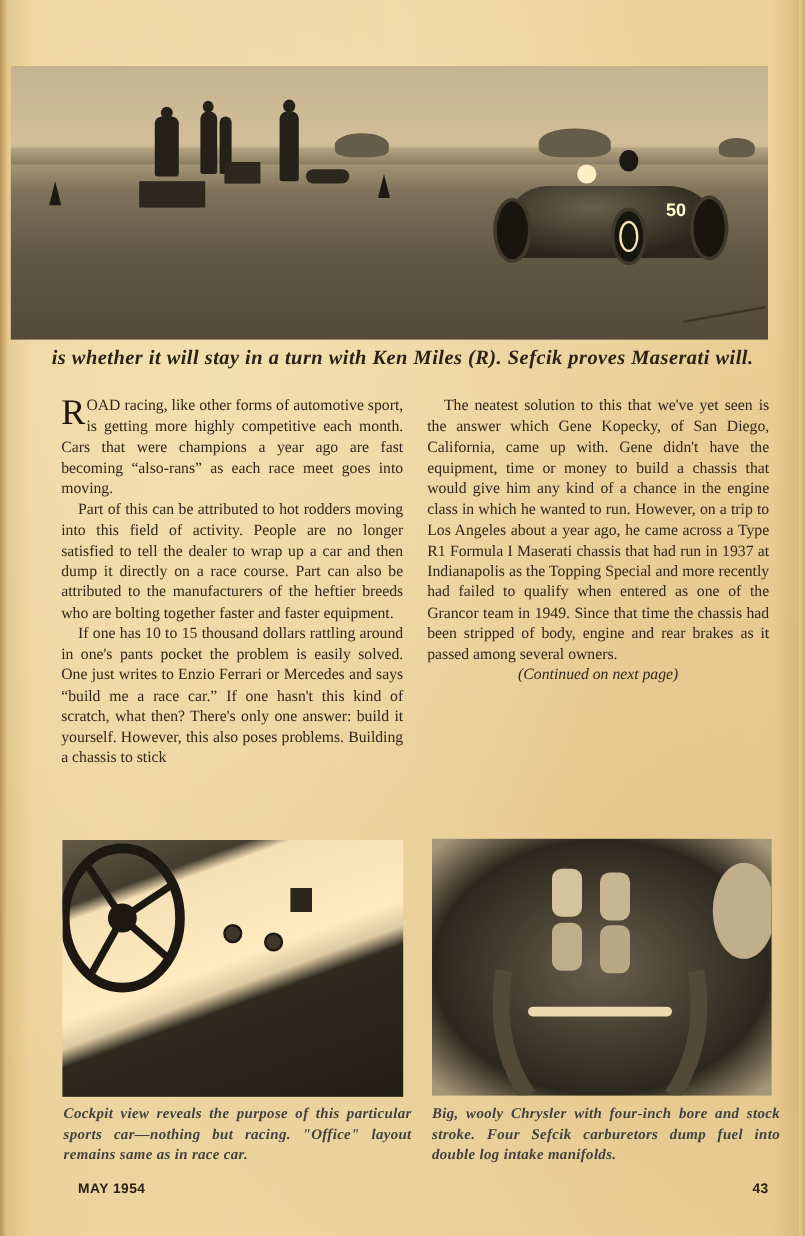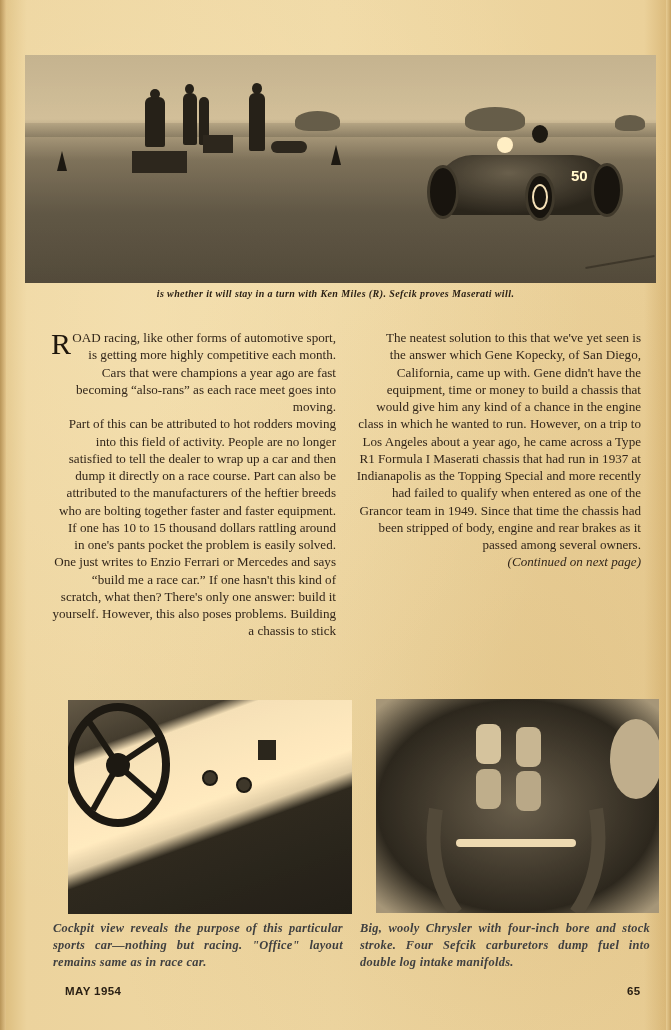--- a/index.html
+++ b/index.html
@@ -13,52 +13,51 @@
     position: relative;
     font-family: "Liberation Serif", "DejaVu Serif", serif;
     color: #2a1f14;
   }
   .page-edge-left { position:absolute; left:0; top:0; width:6px; height:1030px; background: linear-gradient(90deg,#b89558,#e2c48a); }
   .page-edge-right { position:absolute; right:0; top:0; width:5px; height:1030px; background: linear-gradient(90deg,#e7cc93,#c9a565); }
 
   .photo {
     position: absolute; overflow: hidden;
     filter: sepia(0.55) contrast(1.05);
-    margin-left: 16px;
   }
   
   #photo-top { left: 9px; top: 55px; width: 631px; height: 228px;
     background: linear-gradient(180deg, #a89f86 0%, #b3aa90 28%, #8e8570 36%, #6f6756 46%, #555044 70%, #4b4539 100%); }
   .horizon { position:absolute; left:0; top:68px; width:100%; height:14px; background: linear-gradient(180deg,#9b937c,#7a725f); }
   .bush { position:absolute; border-radius: 50% 50% 30% 30%; background:#5a5646; }
   .person { position:absolute; background:#262219; border-radius: 6px 6px 2px 2px; }
   .head { position:absolute; background:#262219; border-radius:50%; }
   .cone { position:absolute; width:0; height:0; border-left:5px solid transparent; border-right:5px solid transparent; border-bottom:20px solid #1f1b14; }
   .block { position:absolute; background:#2c271e; }
   .car-body { position:absolute; left:412px; top:100px; width:180px; height:60px; background: radial-gradient(ellipse at 40% 30%, #5d574a, #29251d 70%); border-radius: 40px 50px 18px 18px; }
   .wheel { position:absolute; border-radius:50%; background:#1a1710; border:3px solid #3b362b; }
   .wheel-hub { position:absolute; border-radius:50%; border:2px solid #cfc7b0; }
   .driver { position:absolute; border-radius:50%; }
   .num-50 { position:absolute; left:546px; top:112px; color:#e8e0c6; font: bold 15px "Liberation Sans", sans-serif; }
   .track-line { position:absolute; height:2px; background:#3a352a; transform: rotate(-10deg); }
 
   .caption-top {
     position:absolute; left:0; top:288px; width:671px; text-align:center;
-    font-style: italic; font-weight: bold; font-size: 10px; letter-spacing: 0.4px;
+    font-style: italic; font-weight: bold; font-size: 17px; letter-spacing: 0.4px;
     color:#2b2115;
   }
 
   .col {
     position:absolute; top: 329px; width: 285px;
     font-size: 13.1px; line-height: 17.25px; text-align: justify;
     color:#32261a;
   }
   #col-left { left: 51px; }
   #col-right { left: 356px; }
-  .col p { margin: 0; text-indent: 14px; text-align: right; }
+  .col p { margin: 0; text-indent: 14px; }
   .col p.first { text-indent: 0; }
   .dropcap { float:left; font-size: 30px; line-height: 25px; margin: 2px 1px 0 0; color:#1e160c; }
   .continued { text-align:center; font-style: italic; margin-top: 4px; text-indent: 0 !important; }
 
   #photo-cockpit { left: 52px; top: 700px; width: 284px; height: 214px;
     background: linear-gradient(160deg,#5a5244 0%, #3f392e 18%, #cfc6ae 22%, #d8cfb6 48%, #bcb39a 55%, #2d291f 60%, #22201a 100%); }
   #photo-engine { left: 360px; top: 699px; width: 283px; height: 214px;
     background: radial-gradient(ellipse at 50% 50%, #5d564a 0%, #3d372d 45%, #2b271f 70%, #8f8672 95%); }
 
   .caption-bottom {
@@ -144,13 +143,13 @@
     <path d="M60 110 Q50 170 80 214" stroke="#4a4438" stroke-width="14" fill="none"></path>
     <path d="M220 110 Q230 170 200 214" stroke="#4a4438" stroke-width="14" fill="none"></path>
     <ellipse cx="260" cy="60" rx="26" ry="40" fill="#a49b85"></ellipse>
   </svg>
 </div>
 
 <div id="caption-cockpit" class="caption-bottom">Cockpit view reveals the purpose of this particular sports car—nothing but racing. "Office" layout remains same as in race car.</div>
 <div id="caption-engine" class="caption-bottom">Big, wooly Chrysler with four-inch bore and stock stroke. Four Sefcik carburetors dump fuel into double log intake manifolds.</div>
 
 <div id="folio-date" class="folio">MAY 1954</div>
-<div id="folio-page" class="folio">65</div>
+<div id="folio-page" class="folio">43</div>
 
 </body></html>

